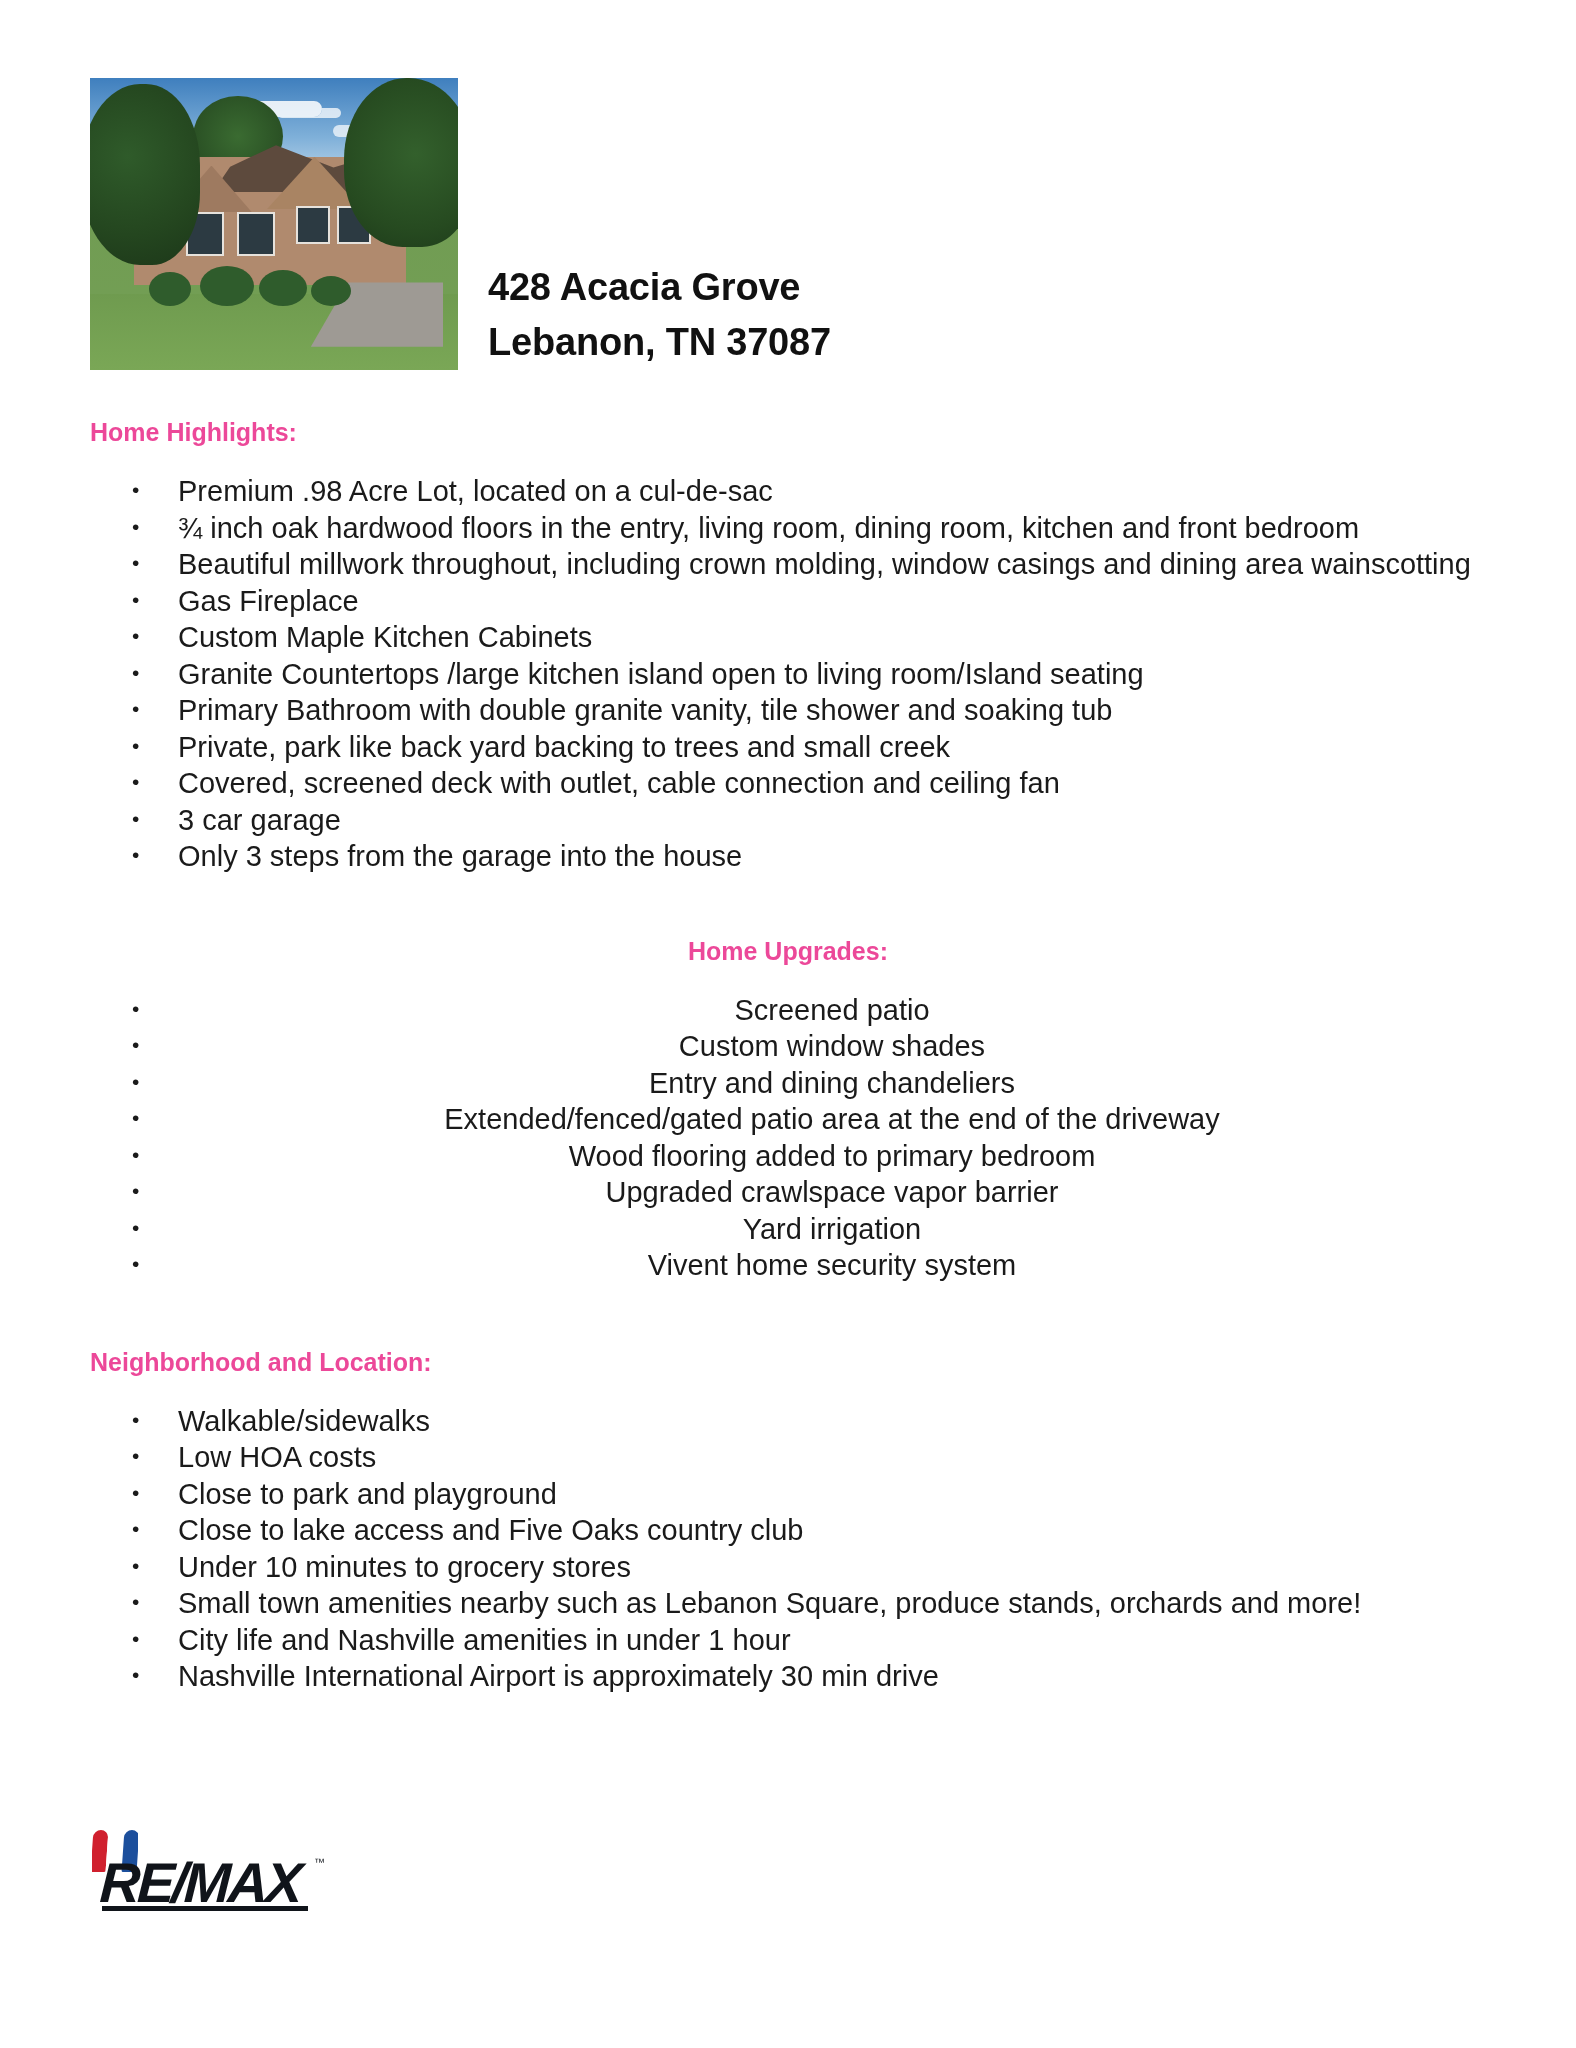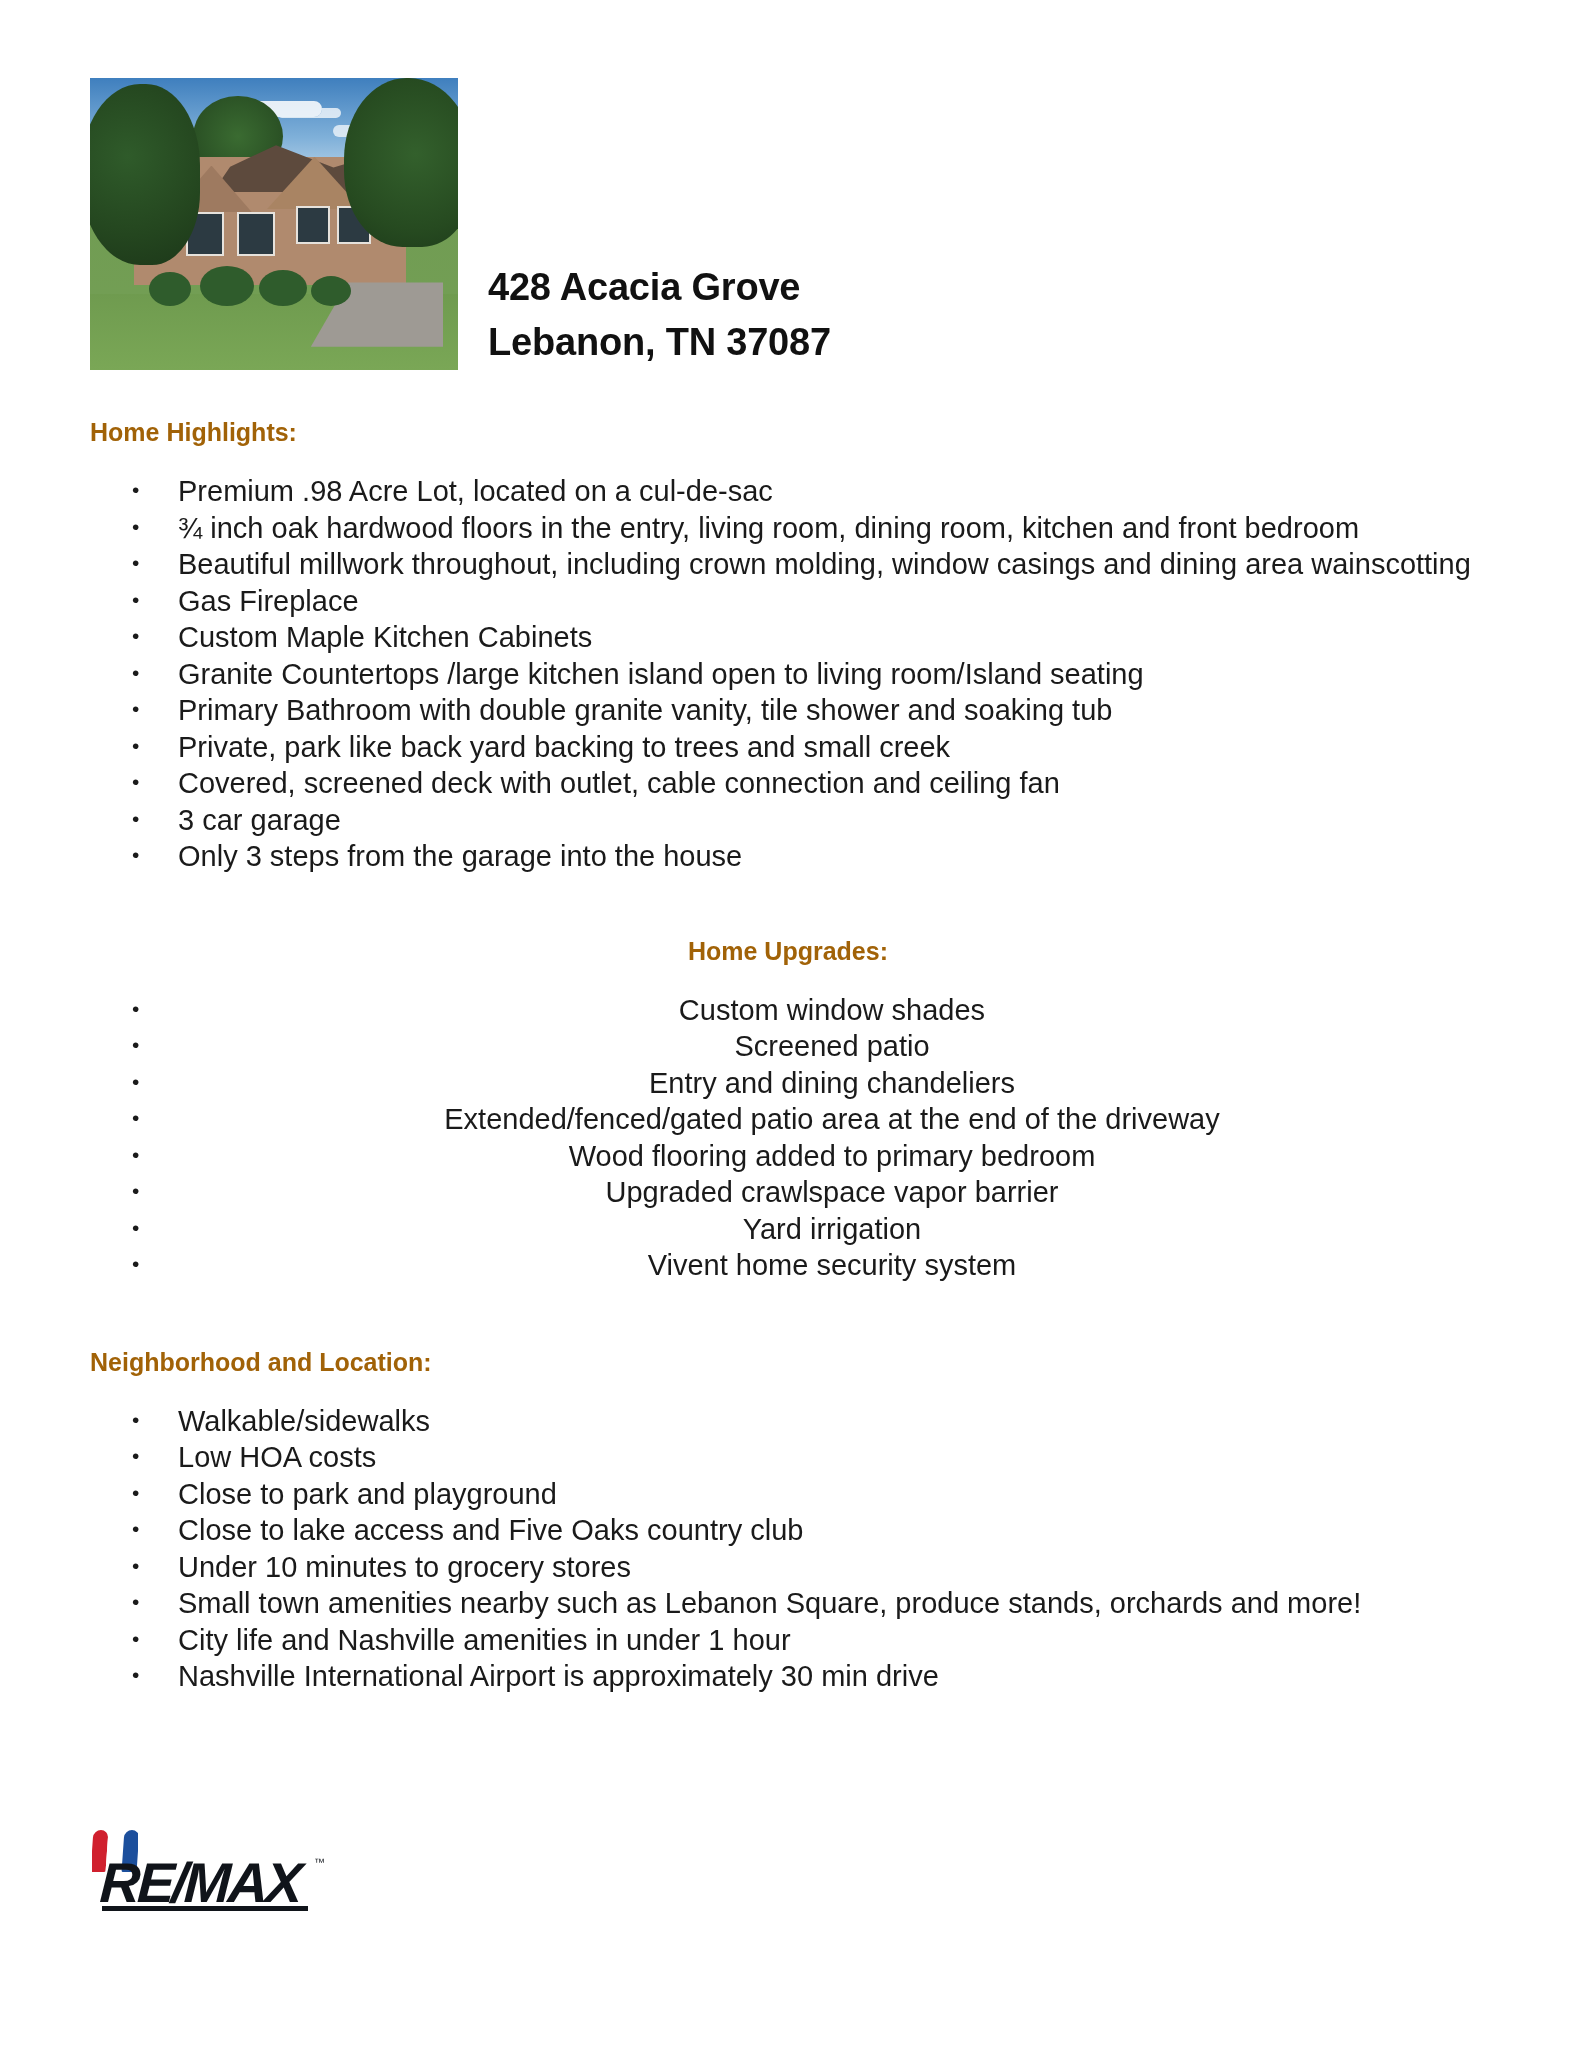--- a/index.html
+++ b/index.html
@@ -118,21 +118,21 @@
     white-space: nowrap;
   }
 
   
   .content {
     padding: 0 90px 0 90px;
   }
   .section-heading {
     font-size: 25px;
     font-weight: bold;
-    color: #a16207;
+    color: #ec4899;
     margin: 0;
     padding: 0;
   }
   .sec-home-highlights { margin-top: 48px; }
   .sec-home-upgrades { margin-top: 62px; text-align: center; }
   .sec-neighborhood { margin-top: 64px; }
 
   ul.bullets {
     list-style: none;
     margin: 26px 0 0 0;
@@ -259,22 +259,22 @@
         <li>Private, park like back yard backing to trees and small creek</li>
         <li>Covered, screened deck with outlet, cable connection and ceiling fan</li>
         <li>3 car garage</li>
         <li>Only 3 steps from the garage into the house</li>
       </ul>
     </div>
 
     <div class="sec-home-upgrades">
       <h2 class="section-heading">Home Upgrades:</h2>
       <ul class="bullets">
+        <li>Screened patio</li>
         <li>Custom window shades</li>
-        <li>Screened patio</li>
         <li>Entry and dining chandeliers</li>
         <li>Extended/fenced/gated patio area at the end of the driveway</li>
         <li>Wood flooring added to primary bedroom</li>
         <li>Upgraded crawlspace vapor barrier</li>
         <li>Yard irrigation</li>
         <li>Vivent home security system</li>
       </ul>
     </div>
 
     <div class="sec-neighborhood">

